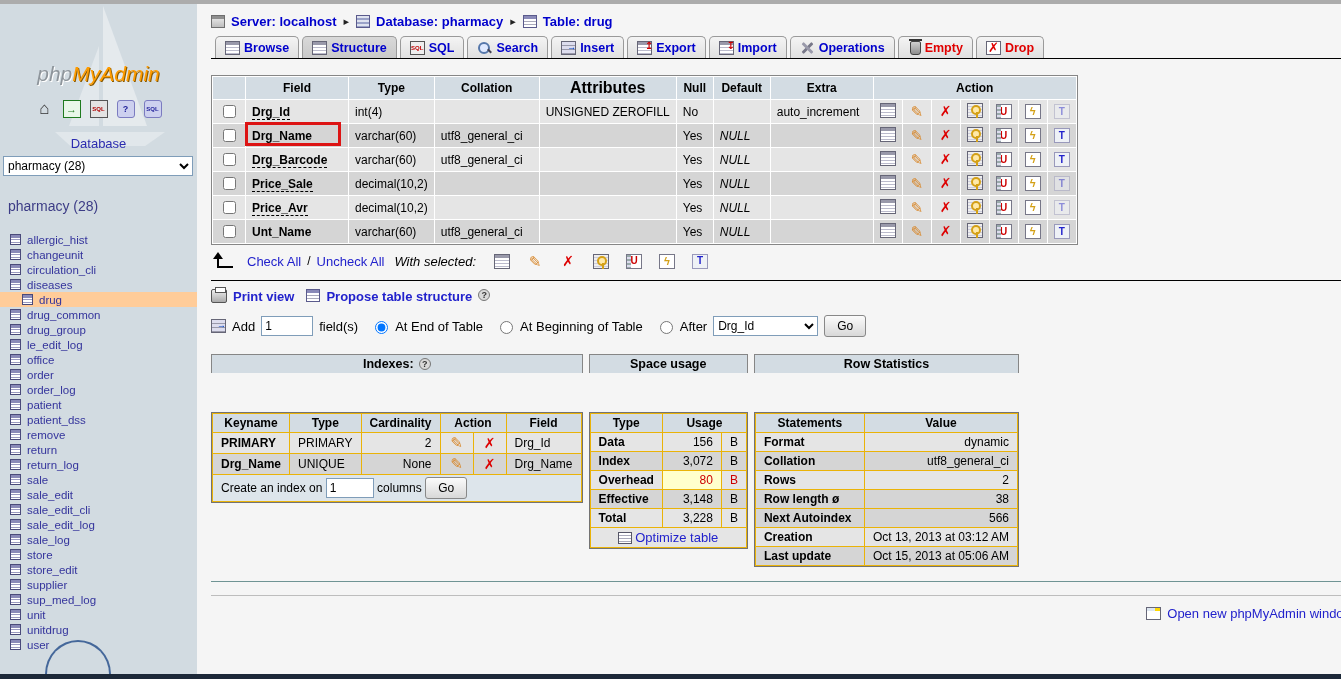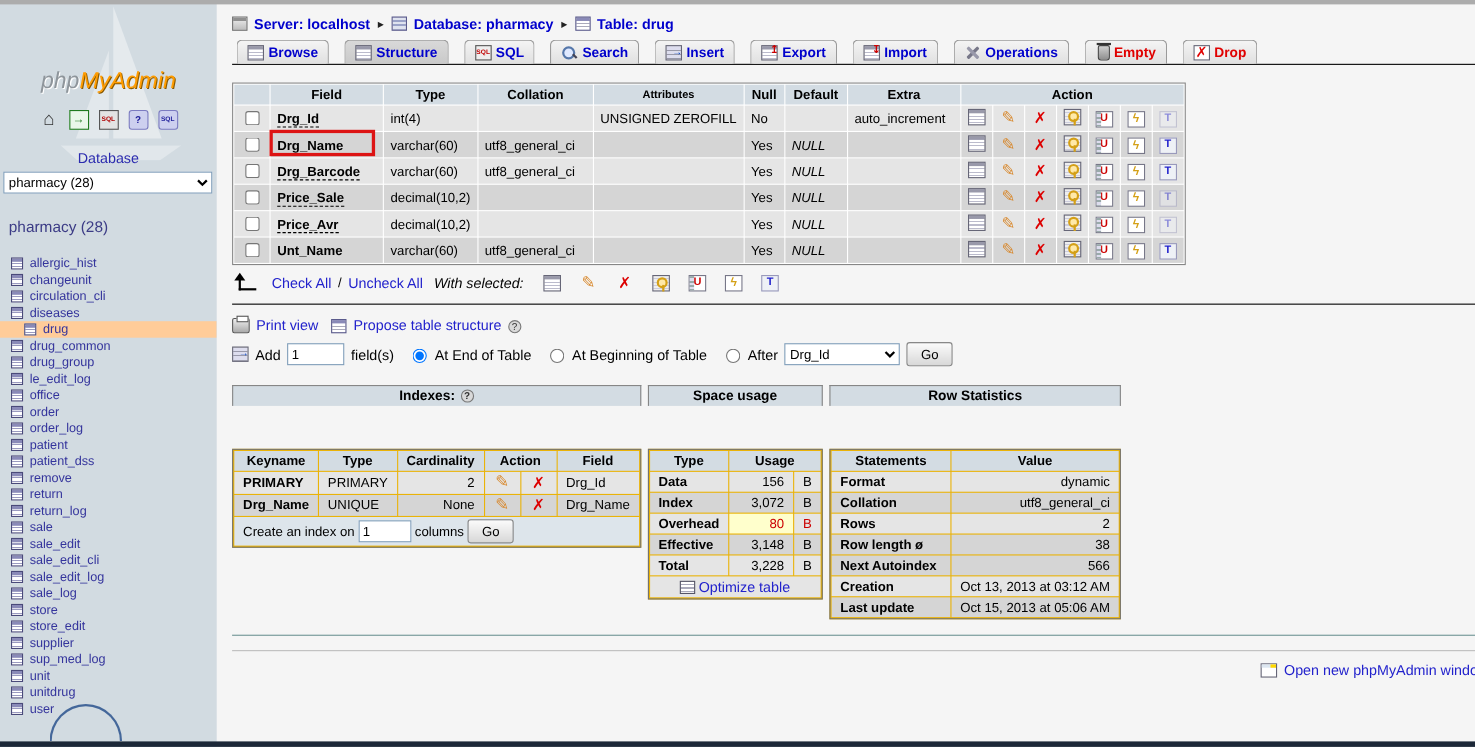--- a/index.html
+++ b/index.html
@@ -59,21 +59,21 @@
   .ci-server { background:linear-gradient(#efefef,#bdbdbd); border:1px solid #6e6e6e; box-shadow:inset 0 3px 0 #8f8f8f; }
   .ci-db { background:repeating-linear-gradient(#dfe3ef 0 2px,#9aa2c8 2px 4px); border:1px solid #5a5a8c; }
   .ci-table { background:#fff; border:1px solid #5a5a8c;
     background:linear-gradient(#8a8ab8,#8a8ab8) 0 0/100% 3px no-repeat,
     repeating-linear-gradient(#fff 0 2px,#aab 2px 3px); }
 
   
   .tabbar { position:relative; height:23px; padding-left:4px; border-bottom:1px solid #000; width:1130px; }
   .tab { display:inline-flex; align-items:center; gap:4px; height:22px; padding:0 9px;
     border:1px solid #9a9a9a; border-bottom:none; border-radius:5px 5px 0 0;
-    background:linear-gradient(#f4f4f4,#e0e0e0); margin-right:14px; cursor:pointer; vertical-align:bottom; }
+    background:linear-gradient(#f4f4f4,#e0e0e0); margin-right:3px; cursor:pointer; vertical-align:bottom; }
   .tab.active { background:linear-gradient(#d9d9d9,#c9c9c9); }
   .tab .lbl { color:#0000cc; font-weight:bold; font-size:12.5px; }
   .tab.danger .lbl { color:#e00000; }
   .ti { width:15px; height:14px; position:relative; display:inline-block; }
   .ti-box { background:#fff; border:1px solid #667;
     background:linear-gradient(#99a,#99a) 0 0/100% 3px no-repeat,
     repeating-linear-gradient(#fff 0 2px,#bbc 2px 3px); }
   .ti-sql { background:#eee; border:1px solid #555; color:#c00000; font-size:6px; font-weight:bold;
     display:inline-flex; align-items:center; justify-content:center; }
   .ti-search::before { content:""; position:absolute; left:1px; top:1px; width:8px; height:8px;
@@ -137,21 +137,21 @@
   .ws-arrow { width:16px; height:14px; border-left:2px solid #000; border-bottom:2px solid #000; position:relative; margin-right:8px; }
   .ws-arrow::before { content:""; position:absolute; left:-6px; top:-2px; border-left:5px solid transparent;
     border-right:5px solid transparent; border-bottom:7px solid #000; }
   a.plink { color:#2222cc; text-decoration:none; cursor:pointer; font-size:13px; }
   .ws-ital { font-style:italic; font-size:13px; margin-left:4px; }
   .ws-icons { display:flex; gap:17px; margin-left:12px; }
 
   .hr-black { border:none; border-top:1px solid #000; margin:9px 0 0 0; width:1130px; }
 
   
-  .pv-row { display:flex; align-items:flex-end; gap:6px; margin-top:8px; height:18px; font-size:13px; }
+  .pv-row { display:flex; align-items:flex-start; gap:6px; margin-top:8px; height:18px; font-size:13px;font-weight:bold; }
   .mi { width:16px; height:14px; display:inline-block; position:relative; }
   .mi-print { background:linear-gradient(#eee,#aaa); border:1px solid #555; border-radius:2px; }
   .mi-print::before { content:""; position:absolute; left:3px; top:-3px; width:9px; height:4px; background:#fff; border:1px solid #555; }
   .help-circle { width:12px; height:12px; border-radius:50%; background:#d9d9d9; border:1px solid #777;
     font-size:9px; display:inline-flex; align-items:center; justify-content:center; color:#333; cursor:pointer; }
   .add-row { display:flex; align-items:center; gap:6px; margin-top:7px; height:24px; font-size:13px; }
   input.txt { width:52px; height:20px; border:1px solid #7f9db9; font-size:12px; padding:1px 3px; font-family:inherit; }
   .radio-lbl { display:inline-flex; align-items:center; gap:4px; margin-left:6px; }
   select.sel { height:20px; border:1px solid #7f9db9; background:#fff; font-size:12px; font-family:inherit; }
   button.btn { height:22px; padding:1px 12px; font-size:12px; border:1px solid #888;
@@ -376,21 +376,21 @@
         <span class="lbl">Drop</span>
       </span></div>
 
   <table class="grid structure">
     <thead>
       <tr>
         <th class="c-check"></th>
         <th class="c-field">Field</th>
         <th class="c-type">Type</th>
         <th class="c-coll">Collation</th>
-        <th class="c-attr" style="font-size:10px;">Attributes</th>
+        <th class="c-attr" style="font-size:16px;">Attributes</th>
         <th class="c-null">Null</th>
         <th class="c-def">Default</th>
         <th class="c-extra">Extra</th>
         <th colspan="7">Action</th>
       </tr>
     </thead>
     <tbody id="structure-body">
         <tr class="odd">
           <td class="c-check"><input type="checkbox" style=""></td>
           <td class="c-field" style="position: relative;"><span class="field-name dashed">Drg_Id</span></td>

